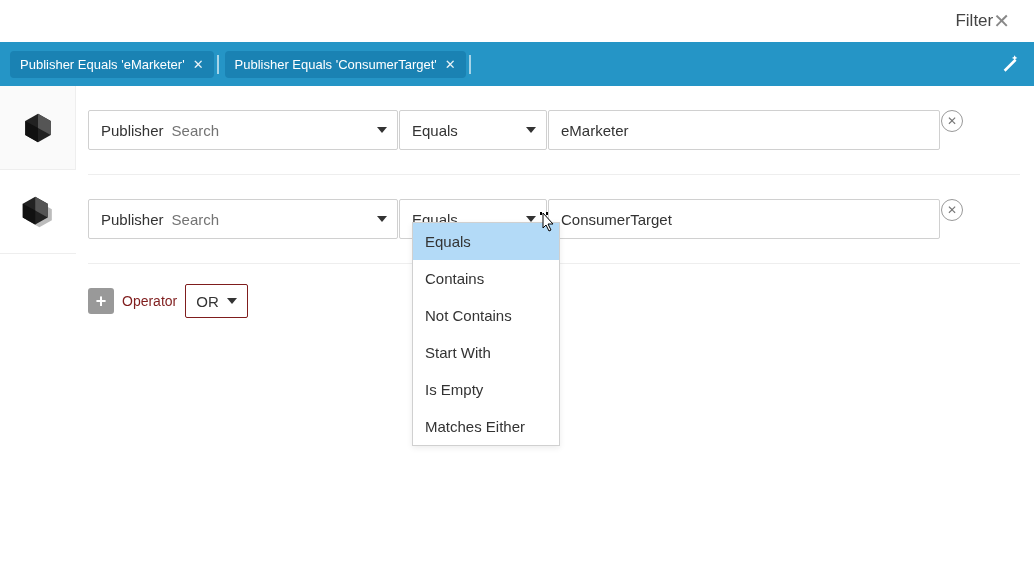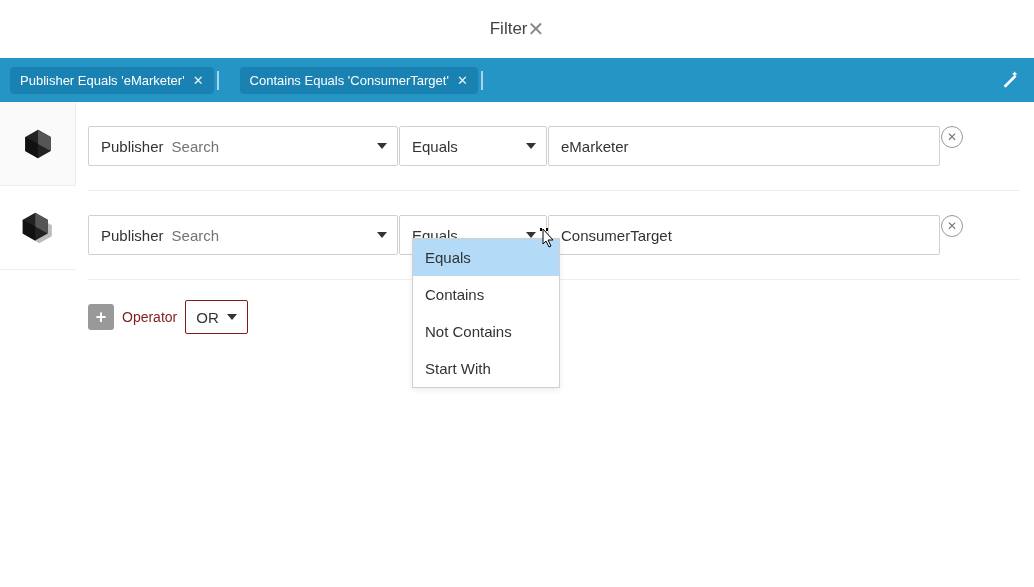--- a/index.html
+++ b/index.html
@@ -6,45 +6,45 @@
 body {
   font-family: -apple-system, BlinkMacSystemFont, "Segoe UI", Arial, sans-serif;
   font-size: 14px;
   color: #333;
   width: 1034px;
   height: 587px;
   background: #fff;
   overflow: hidden;
 }
 .header {
-  height: 58px;
-  display: flex;
-  align-items: center;
-  justify-content: center;
+  height: 42px;
+  display: flex;
+  align-items: center;
+  justify-content: flex-end;
   padding: 0 24px;
 }
 .header-title { font-size: 17px; color: #444; }
 .close-x { font-size: 20px; color: #888; cursor: pointer; font-weight: 300; }
 .chips-bar {
   height: 44px;
   background: #2595c6;
   display: flex;
   align-items: center;
   padding: 0 10px;
   position: relative;
 }
 .chip {
   background: #1a82b3;
   color: #fff;
   border-radius: 4px;
   padding: 6px 10px;
   display: flex;
   align-items: center;
   font-size: 13px;
-  margin-right: 26px;
+  margin-right: 11px;
   position: relative;
 }
 .chip::after {
   content: "";
   position: absolute;
   right: -5px; top: 4px; bottom: 4px;
   width: 3px;
   border-right: 2px solid rgba(255,255,255,0.6);
 }
 .chip .chip-close {
@@ -194,21 +194,21 @@
   <div class="header-title">Filter</div>
   <div class="close-x">✕</div>
 </div>
 
 <div class="chips-bar">
   <div class="chip">
     <span>Publisher Equals 'eMarketer'</span>
     <span class="chip-close">✕</span>
   </div>
   <div class="chip">
-    <span>Contains Equals 'ConsumerTarget'</span>
+    <span>Publisher Equals 'ConsumerTarget'</span>
     <span class="chip-close">✕</span>
   </div>
   <span class="wand-icon">
     <svg width="22" height="22" viewBox="0 0 24 24">
         <path fill="#fff" d="M4 20l12-12 2 2L6 22z"></path>
         <path fill="#fff" d="M16 4l1 2 2 1-2 1-1 2-1-2-2-1 2-1z"></path>
       </svg>
   </span>
 </div>
 
@@ -274,20 +274,22 @@
         <span>OR</span>
         <span class="caret"></span>
       </div>
     </div>
 
     <div class="dropdown">
       <div class="dropdown-item selected">Equals</div>
       <div class="dropdown-item">Contains</div>
       <div class="dropdown-item">Not Contains</div>
       <div class="dropdown-item">Start With</div>
+      <div class="dropdown-item">Is Empty</div>
+      <div class="dropdown-item">Matches Either</div>
     </div>
 
     <svg class="cursor-pointer" width="18" height="22" viewBox="0 0 18 22">
       <path fill="#fff" stroke="#000" stroke-width="1" d="M5 1 L5 16 L8 13 L11 19 L13 18 L10 12 L15 12 Z"></path>
       <rect x="2" y="0" width="2" height="3" fill="#000"></rect>
       <rect x="8" y="0" width="2" height="3" fill="#000"></rect>
     </svg>
 
   </div>
 </div>

